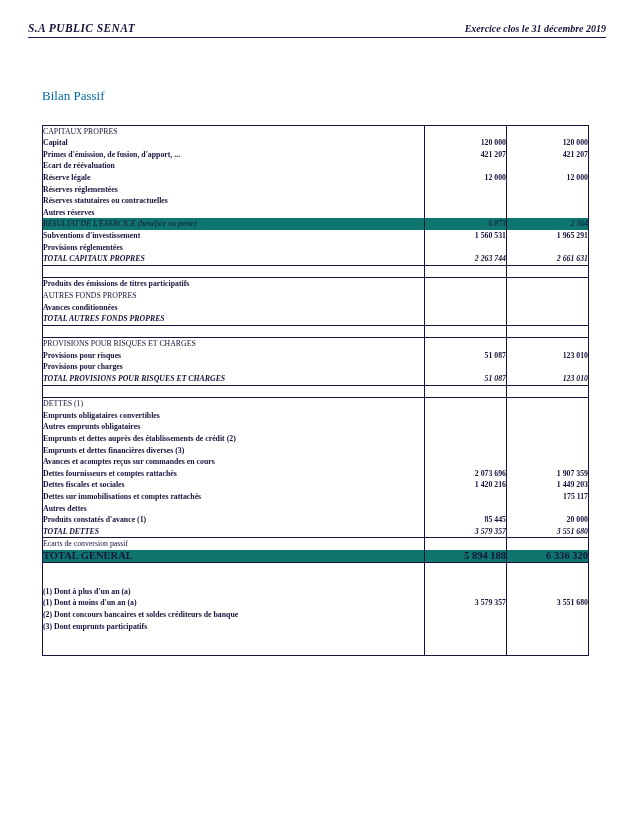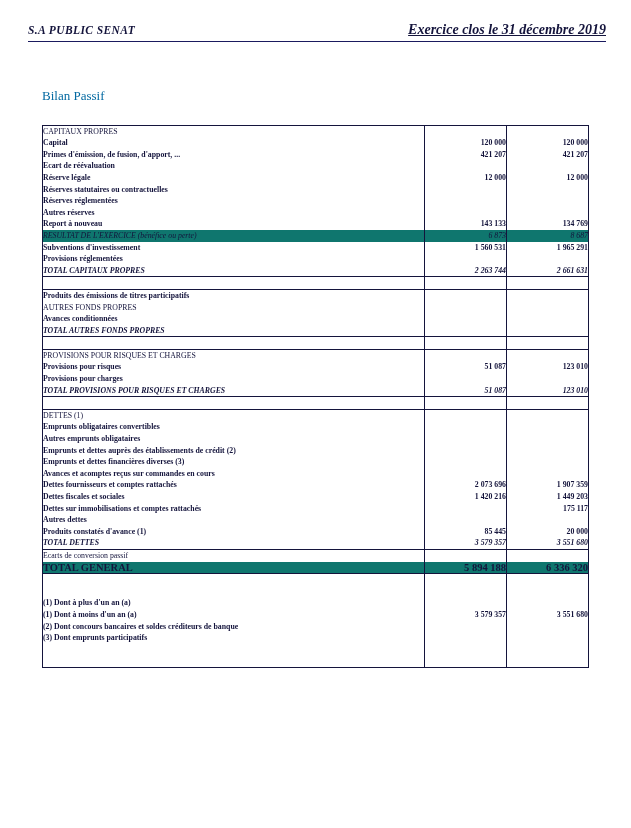--- a/index.html
+++ b/index.html
@@ -34,25 +34,24 @@
     align-items: baseline;
   }
   .header-left {
     font-size: 11.5px;
     font-weight: bold;
     font-style: italic;
     letter-spacing: 0.4px;
     color: #14143c;
   }
   .header-right {
-    font-size: 14px;
+    font-size: 10px;
     font-weight: bold;
     font-style: italic;
     color: #14143c;
-    text-decoration: underline;
   }
   
   .doc-title {
     position: absolute;
     left: 42px;
     top: 88px;
     font-size: 13px;
     color: #0369a1;
   }
   
@@ -165,43 +164,38 @@
             <td class="label bx-left bold">Ecart de réévaluation</td>
             <td class="num bx-left bold"></td>
             <td class="num bx-left bx-right bold"></td>
           </tr>
           <tr class="">
             <td class="label bx-left bold">Réserve légale</td>
             <td class="num bx-left bold">12 000</td>
             <td class="num bx-left bx-right bold">12 000</td>
           </tr>
           <tr class="">
+            <td class="label bx-left bold">Réserves réglementées</td>
+            <td class="num bx-left bold"></td>
+            <td class="num bx-left bx-right bold"></td>
+          </tr>
+          <tr class="">
             <td class="label bx-left bold">Réserves statutaires ou contractuelles</td>
             <td class="num bx-left bold"></td>
             <td class="num bx-left bx-right bold"></td>
           </tr>
           <tr class="">
-            <td class="label bx-left bold">Réserves réglementées</td>
-            <td class="num bx-left bold"></td>
-            <td class="num bx-left bx-right bold"></td>
-          </tr>
-          <tr class="">
             <td class="label bx-left bold">Autres réserves</td>
             <td class="num bx-left bold"></td>
             <td class="num bx-left bx-right bold"></td>
-          </tr>
-          <tr class="">
-            <td class="label bx-left bold">Report à nouveau</td>
-            <td class="num bx-left bold">143 133</td>
-            <td class="num bx-left bx-right bold">134 769</td>
           </tr>
           <tr class="hl">
             <td class="label bx-left italic">RESULTAT DE L'EXERCICE (bénéfice ou perte)</td>
             <td class="num bx-left italic">6 873</td>
-            <td class="num bx-left bx-right italic">8 687</td>
+            <td class="num bx-left bx-right italic">2 364</td>
           </tr>
           <tr class="">
             <td class="label bx-left bold">Subventions d'investissement</td>
             <td class="num bx-left bold">1 560 531</td>
             <td class="num bx-left bx-right bold">1 965 291</td>
           </tr>
           <tr class="">
             <td class="label bx-left bold">Provisions réglementées</td>
             <td class="num bx-left bold"></td>
             <td class="num bx-left bx-right bold"></td>

